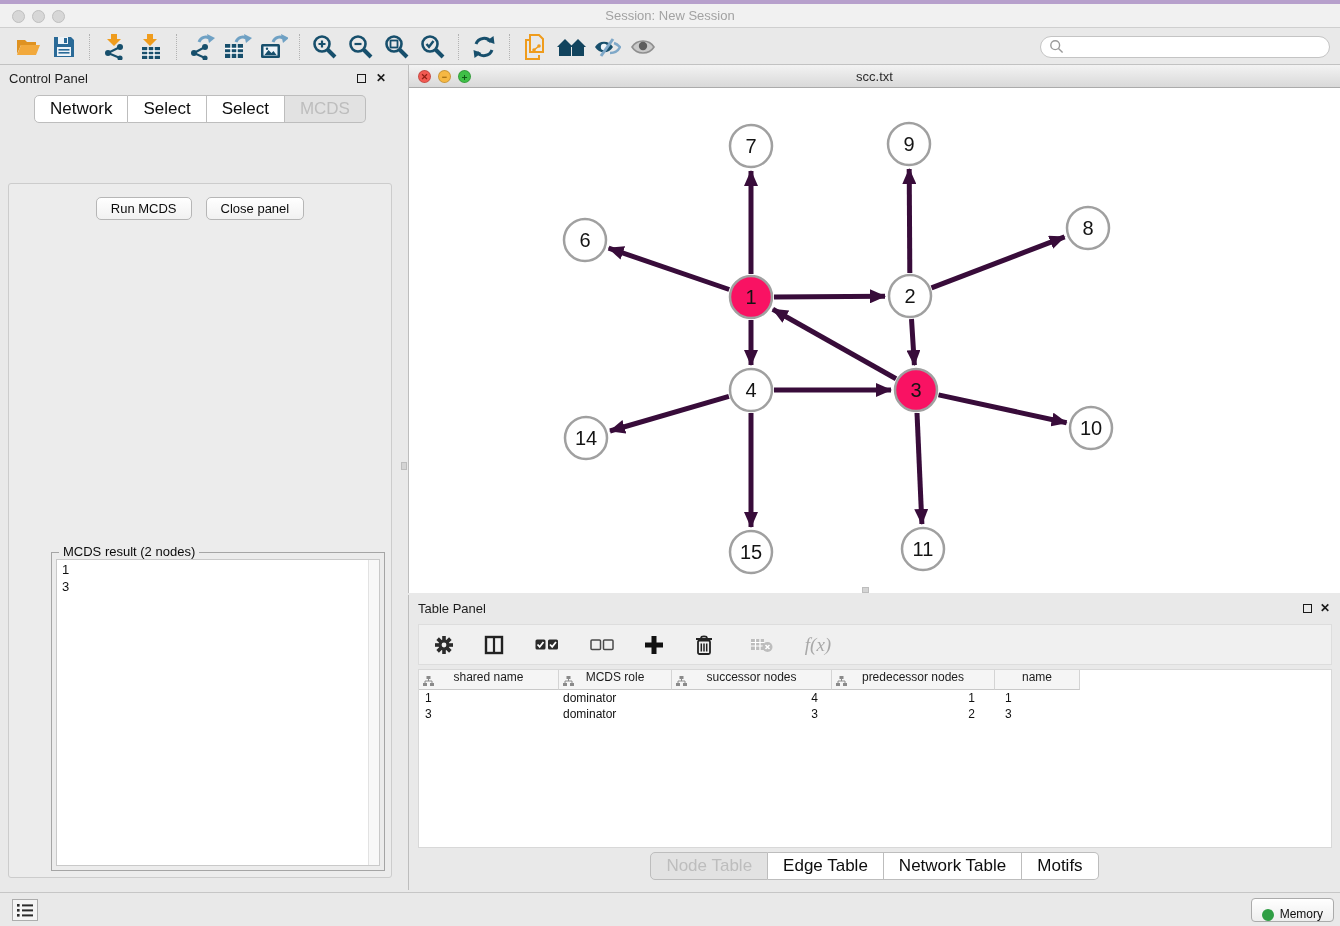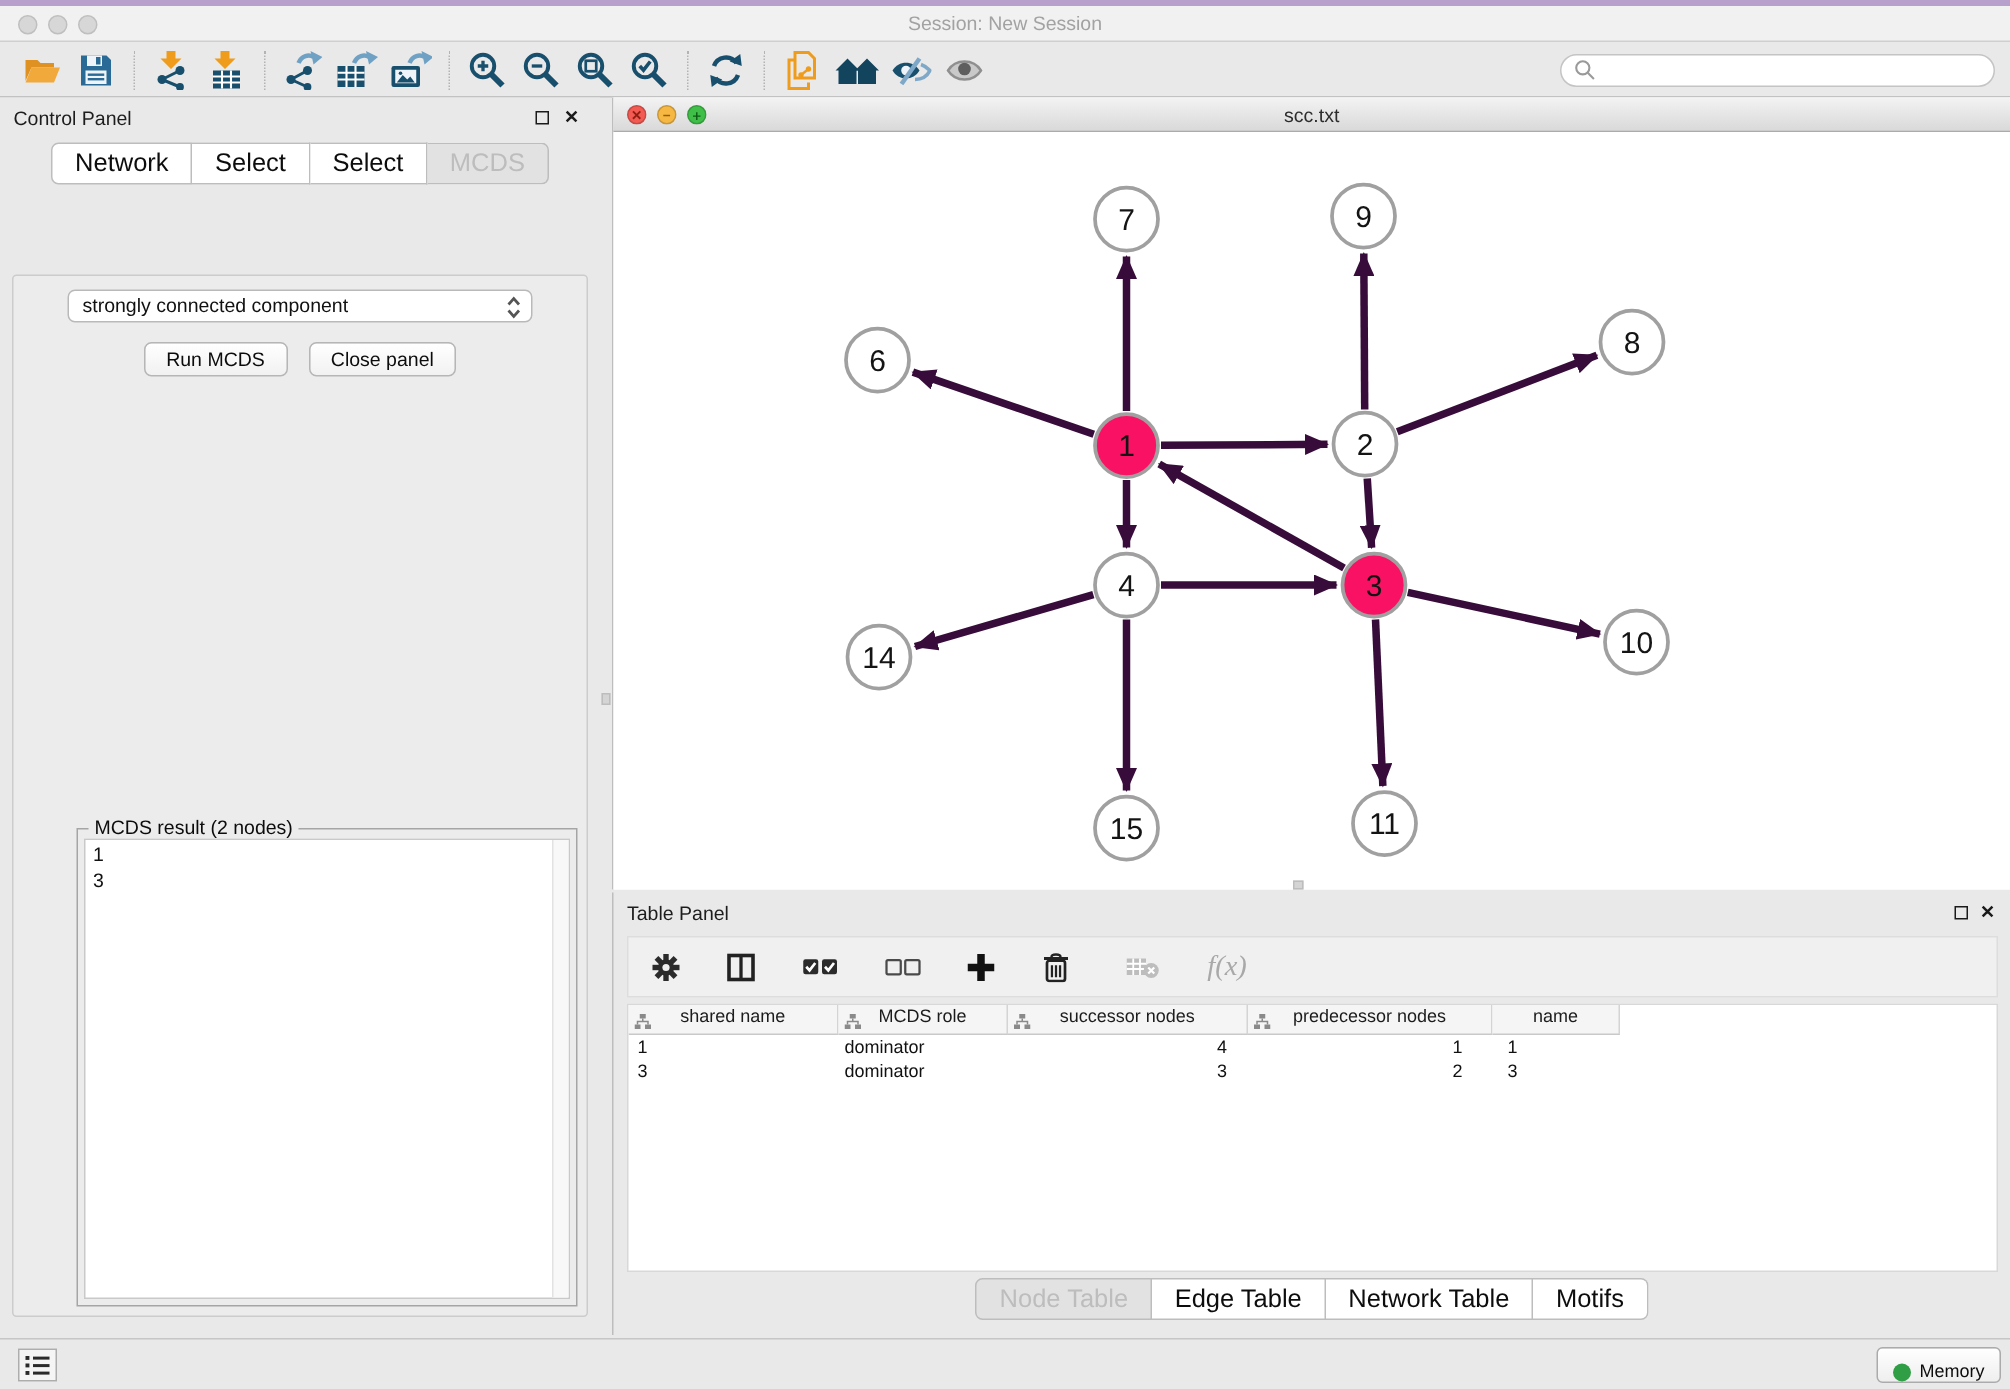--- a/index.html
+++ b/index.html
@@ -230,28 +230,20 @@
       </span>
     <span class="panel-ctrl" style="right:12px">✕</span>
   </div>
   <div class="tabstrip" id="cp-tabs">
       <div class="tab">Network</div>
       <div class="tab">Select</div>
       <div class="tab">Select</div>
       <div class="tab selected-dim">MCDS</div>
     </div>
   <div class="cp-body">
-    <div class="select">
-      <span>strongly connected component</span>
-      <span class="spinner">
-        <svg width="13" height="18" viewBox="0 0 13 18">
-            <path fill="none" stroke="#555" stroke-width="1.8" d="M3 7l3.5-4L10 7M3 11l3.5 4L10 11"></path>
-          </svg>
-      </span>
-    </div>
     <div class="btn-row">
       <button class="push-btn">Run MCDS</button>
       <button class="push-btn">Close panel</button>
     </div>
     <div class="result-group">
       <span class="result-label">MCDS result (2 nodes)</span>
       <div class="result-text"><span id="result-lines">1
 3</span>
         <span class="result-scroll"></span>
       </div>

